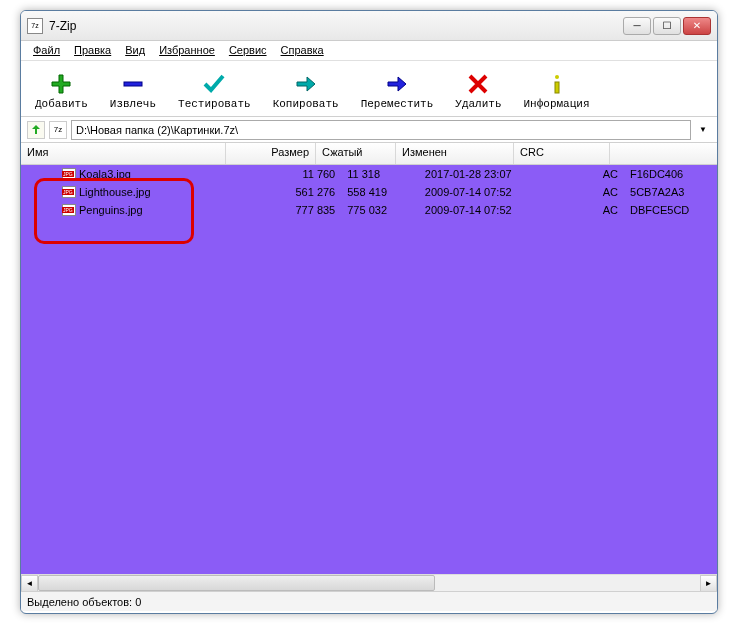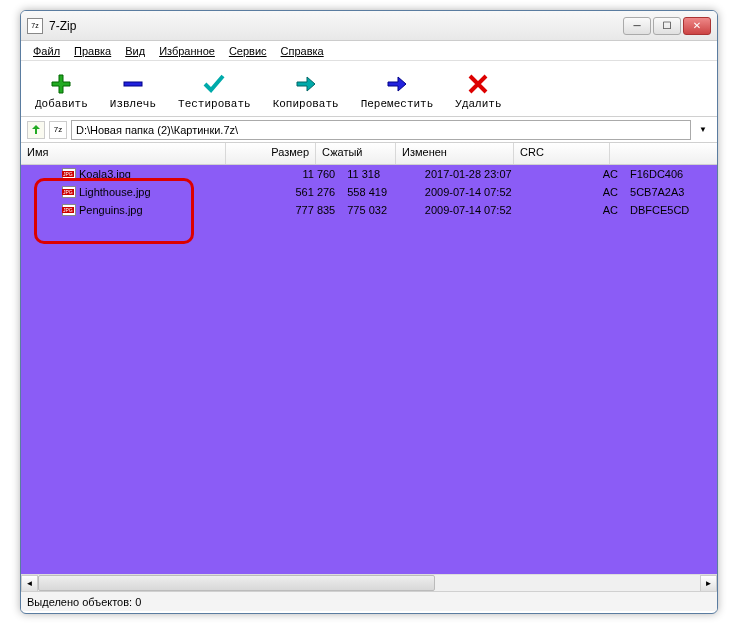--- a/index.html
+++ b/index.html
@@ -4,21 +4,21 @@
 <style>
 * { box-sizing: border-box; margin: 0; padding: 0; }
 body { font-family: Tahoma, sans-serif; font-size: 11px; background: #fff; width: 738px; height: 626px; position: relative; }
 .window { position: absolute; left: 20px; top: 10px; width: 698px; height: 604px; background: #fff; border: 1px solid #5a7ca0; border-radius: 6px; box-shadow: 0 0 8px rgba(0,0,0,0.3); overflow: hidden; }
 .titlebar { height: 30px; background: linear-gradient(to bottom, #f8f8f8, #e8e8e8); border-bottom: 1px solid #ccc; display: flex; align-items: center; padding: 0 6px; }
 .titlebar-icon { width: 16px; height: 16px; border: 1px solid #888; background: #fff; font-size: 7px; display: flex; align-items: center; justify-content: center; margin-right: 6px; }
 .titlebar-text { flex: 1; font-size: 12px; }
 .win-controls { display: flex; gap: 2px; }
 .win-btn { width: 28px; height: 18px; border: 1px solid #aaa; border-radius: 3px; background: linear-gradient(to bottom, #fafafa, #e0e0e0); display: flex; align-items: center; justify-content: center; font-size: 10px; cursor: pointer; }
 .win-btn.close { background: linear-gradient(to bottom, #e88, #c44); color: #fff; border-color: #a33; }
-.menubar { height: 20px; display: flex; align-items: center; padding: 2px 6px; border-bottom: 1px solid #e0e0e0; gap: 2px; }
+.menubar { height: 20px; display: flex; align-items: flex-end; padding: 2px 6px; border-bottom: 1px solid #e0e0e0; gap: 2px; }
 .menuitem { padding: 2px 6px; cursor: pointer; }
 .menuitem u { text-decoration: underline; }
 .toolbar { height: 56px; display: flex; align-items: center; padding: 4px 10px 0; gap: 14px; border-bottom: 1px solid #d0d0d0; font-family: Liberation Mono, monospace; }
 .tool-btn { display: flex; flex-direction: column; align-items: center; gap: 2px; cursor: pointer; padding: 2px 4px; }
 .tool-btn svg { width: 24px; height: 24px; }
 .tool-btn span { font-size: 11px; }
 .pathbar { height: 26px; display: flex; align-items: center; padding: 2px 6px; gap: 4px; border-bottom: 1px solid #d0d0d0; }
 .up-icon { width: 18px; height: 18px; border: 1px solid #ccc; background: #fafaf0; display: flex; align-items: center; justify-content: center; cursor: pointer; }
 .drive-icon { width: 18px; height: 18px; border: 1px solid #ccc; display: flex; align-items: center; justify-content: center; font-size: 8px; }
 .path-input { flex: 1; height: 20px; border: 1px solid #aaa; padding: 0 4px; font-family: inherit; font-size: 11px; background: #fff; }
@@ -99,20 +99,27 @@
           <path fill="#22d" stroke="#008" d="M3 10h10V5l8 7-8 7v-5H3z"></path>
         </svg>
       <span>Переместить</span>
     </div>
     <div class="tool-btn">
       <svg viewBox="0 0 24 24">
           <path fill="none" stroke="#d00" stroke-width="4" d="M4 4l16 16M20 4L4 20"></path>
         </svg>
       <span>Удалить</span>
     </div>
+    <div class="tool-btn">
+      <svg viewBox="0 0 24 24">
+          <circle cx="12" cy="5" r="2" fill="#cc0"></circle>
+          <rect x="10" y="10" width="4" height="11" fill="#cc0" stroke="#880"></rect>
+        </svg>
+      <span>Информация</span>
+    </div>
   </div>
 
   <div class="pathbar">
     <div class="up-icon">
       <svg width="14" height="14">
           <path fill="#2a2" d="M7 2l4 4H8v5H6V6H3z"></path>
         </svg>
     </div>
     <div class="drive-icon">7z</div>
     <input class="path-input" value="D:\Новая папка (2)\Картинки.7z\" style="">

